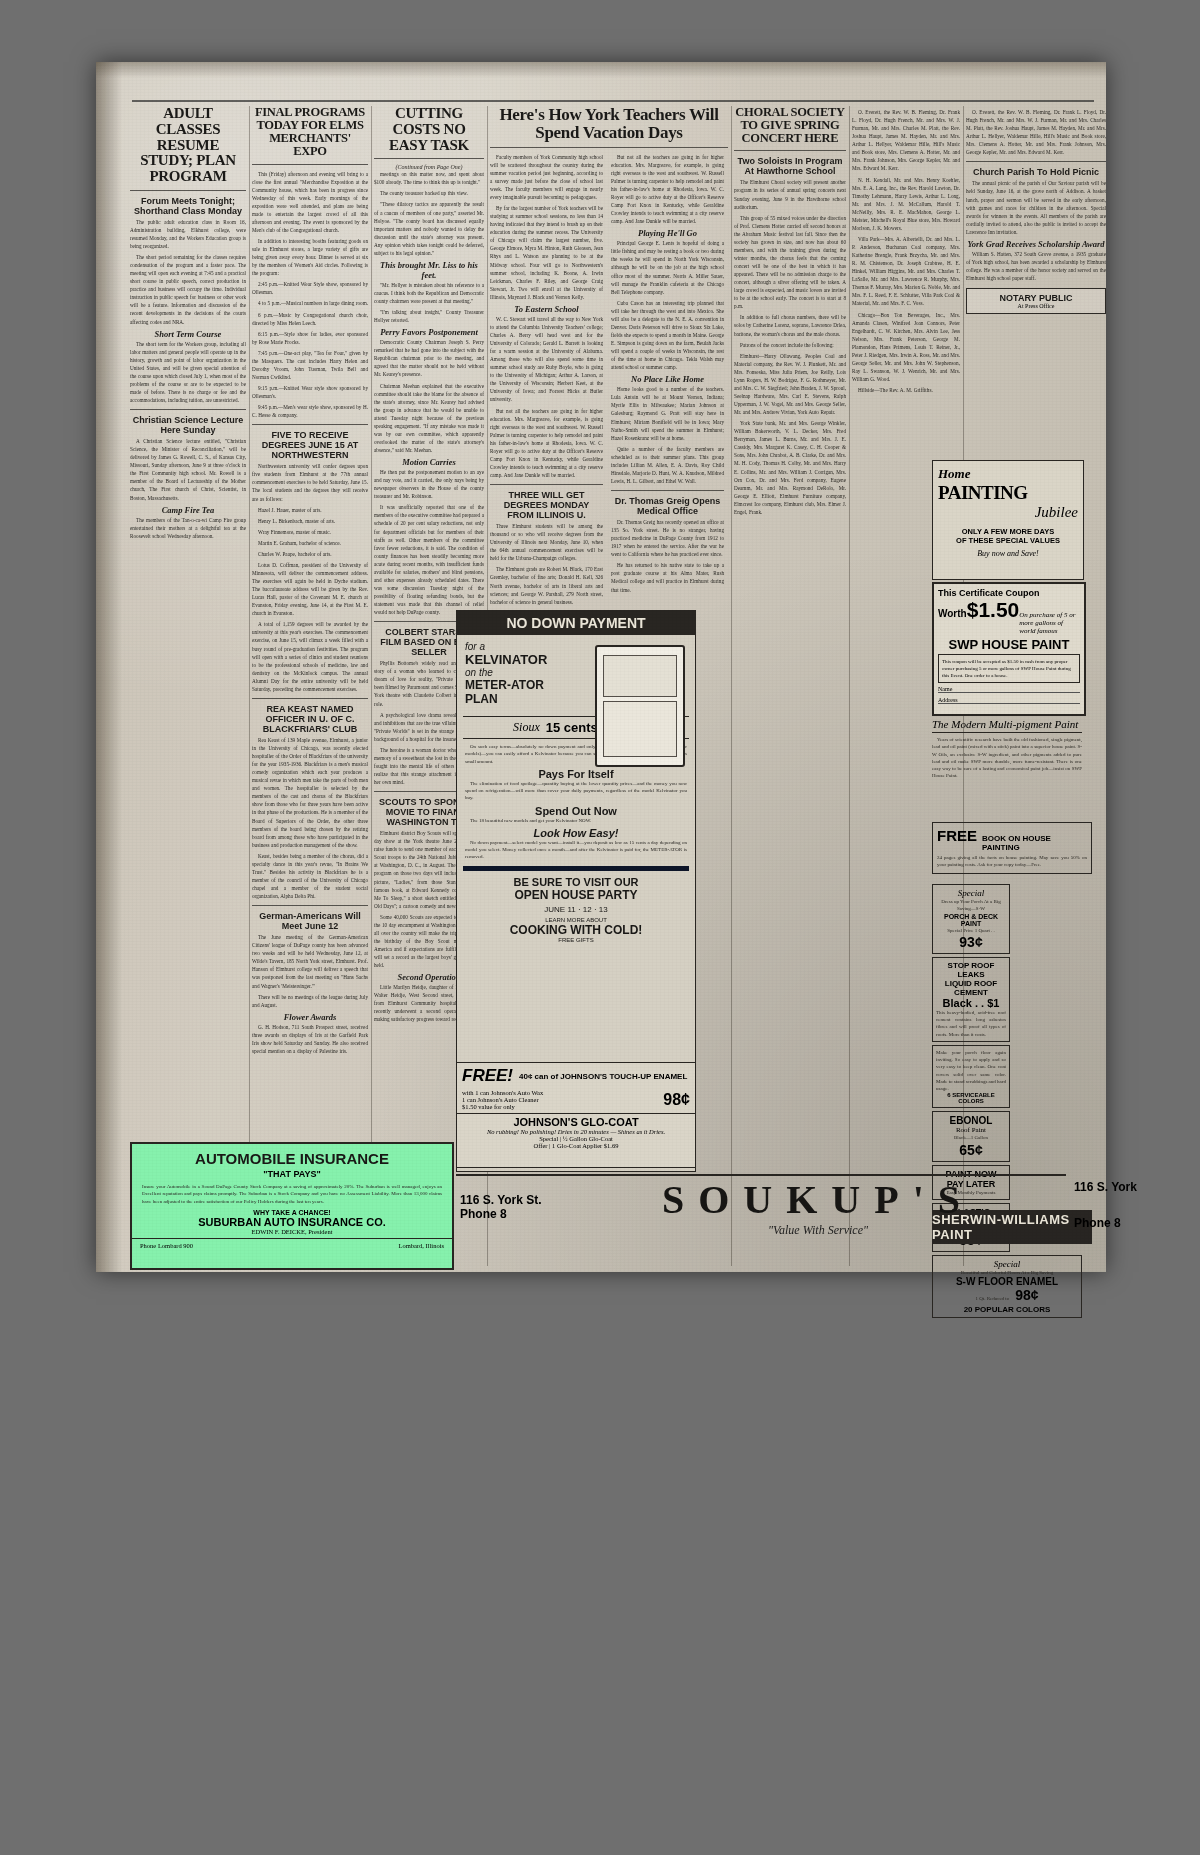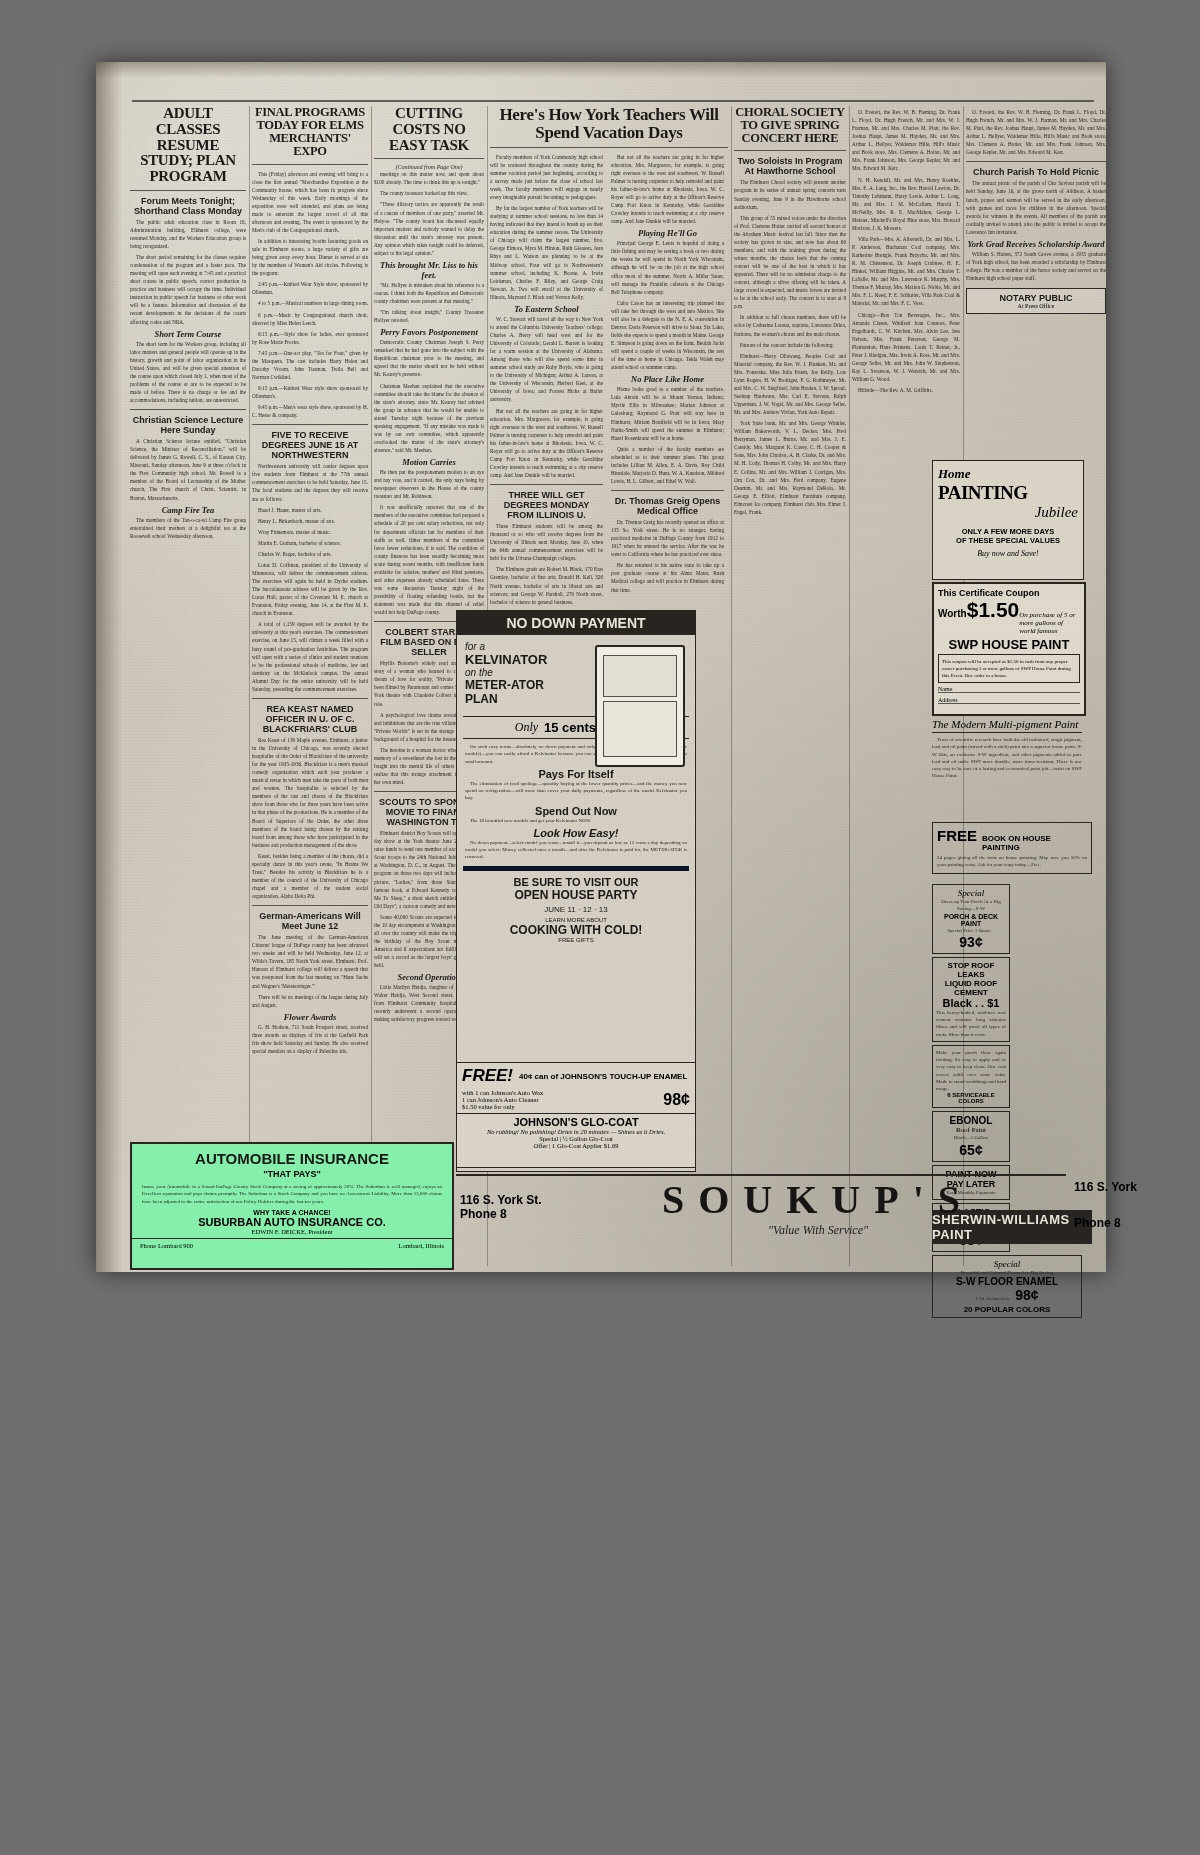--- a/index.html
+++ b/index.html
@@ -323,21 +323,21 @@
       </div>
       <div class="fridge"></div>
       <div style="padding:6px 8px;width:130px;">
         <div class="kline it" style="font-size:10px;text-align:left">for a</div>
         <div class="kline" style="font-size:13px;font-weight:bold;text-align:left">KELVINATOR</div>
         <div class="kline it" style="font-size:10px;text-align:left">on the</div>
         <div class="kline" style="font-size:12px;font-weight:bold;text-align:left">METER-ATOR</div>
         <div class="kline" style="font-size:12px;font-weight:bold;text-align:left">PLAN</div>
       </div>
       <div style="border-top:1px solid #2b2824;border-bottom:1px solid #2b2824;margin:4px 6px;padding:3px 0;display:flex;align-items:center;justify-content:center;gap:6px;">
-        <span class="it" style="font-size:12px">Only</span>
+        <span class="it" style="font-size:12px">Sioux</span>
         <span class="sans bold" style="font-size:13px">15 cents a day!</span>
       </div>
       <div class="tiny" style="padding:0 8px">
         <p>On such easy terms—absolutely no down payment and only 15 cents a day (slightly more on the larger models)—you can easily afford a Kelvinator because you can save enough with the Kelvinator to cover this small amount.</p>
       </div>
       <div class="adtitle" style="font-size:11px;margin-top:3px">Pays For Itself</div>
       <div class="tiny" style="padding:0 8px">
         <p>The elimination of food spoilage—quantity buying at the lower quantity prices—and the money you now spend on refrigeration—will more than cover your daily payments, regardless of the model Kelvinator you buy.</p>
       </div>
       <div class="adtitle" style="font-size:11px;margin-top:2px">Spend Out Now</div>

